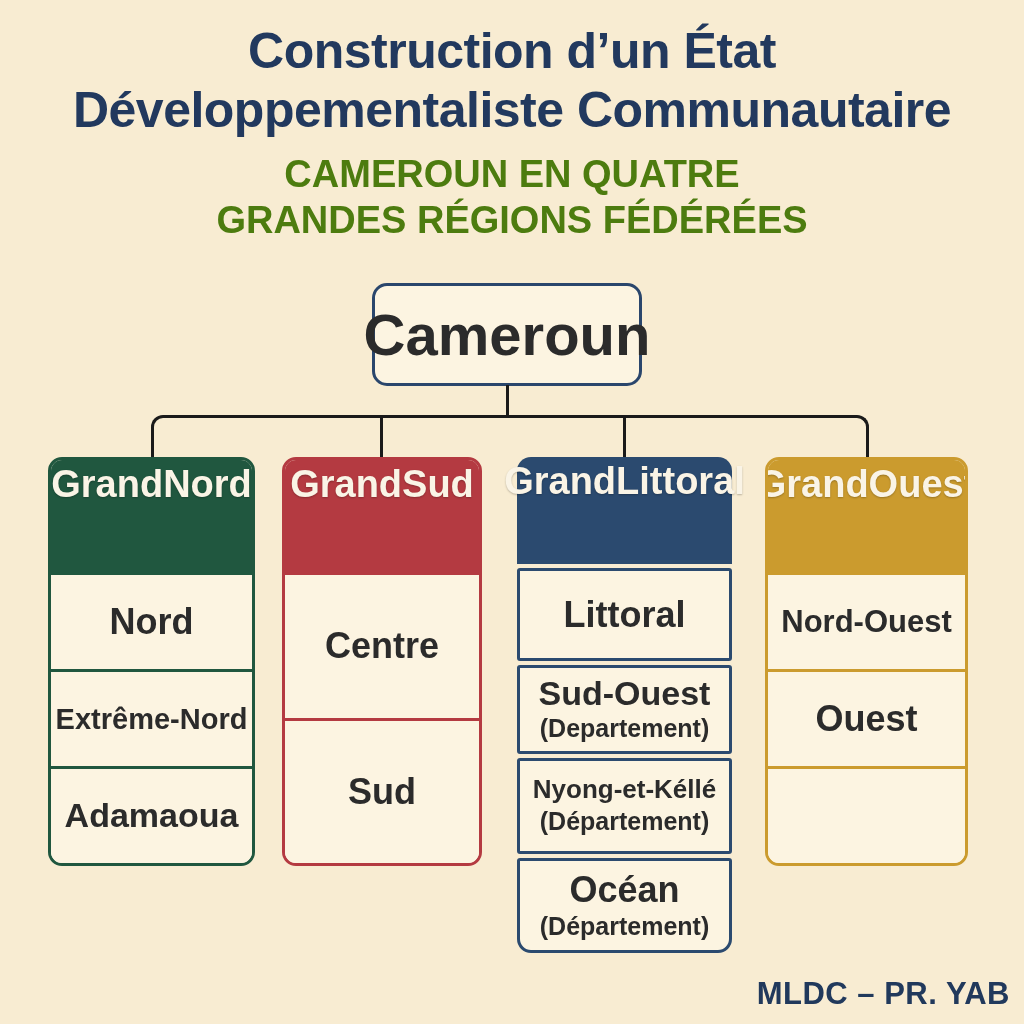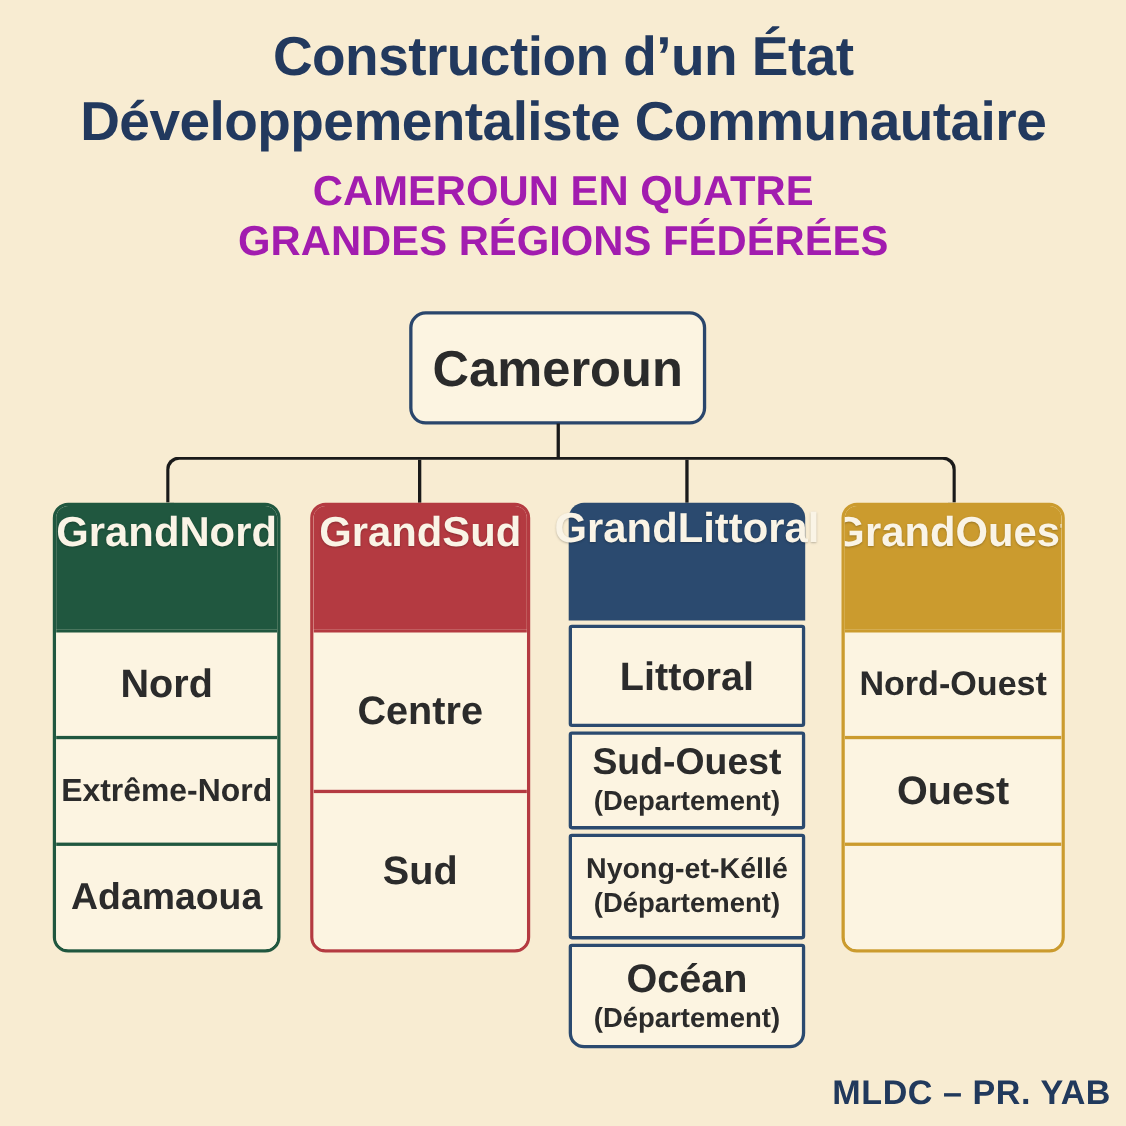--- a/index.html
+++ b/index.html
@@ -20,38 +20,38 @@
     color: #22395e;
     font-weight: 700;
     font-size: 50px;
     line-height: 1.17;
     letter-spacing: -0.5px;
   }
   .subtitle {
     position: absolute;
     top: 152px; left: 0; right: 0;
     text-align: center;
-    color: #a21caf;
+    color: #4d7c0f;
     font-weight: 700;
     font-size: 38px;
     line-height: 1.2;
     letter-spacing: 0px;
   }
 
   
   .root-box {
     position: absolute;
     left: 372px; top: 283px;
     width: 270px; height: 103px;
     box-sizing: border-box;
     background: #fcf4e1;
     border: 3px solid #2a466c;
     border-radius: 15px;
     display: flex; align-items: center; justify-content: center;
-    font-size: 46px; font-weight: 700; color: #2b2b2b;
+    font-size: 58px; font-weight: 700; color: #2b2b2b;
   }
 
   
   .line { position: absolute; background: #1a1a1a; }
   .stub   { left: 506px; top: 385px; width: 3px; height: 31px; }
   .bracket {
     position: absolute;
     left: 151px; top: 415px;
     width: 718px; height: 42px;
     box-sizing: border-box;

